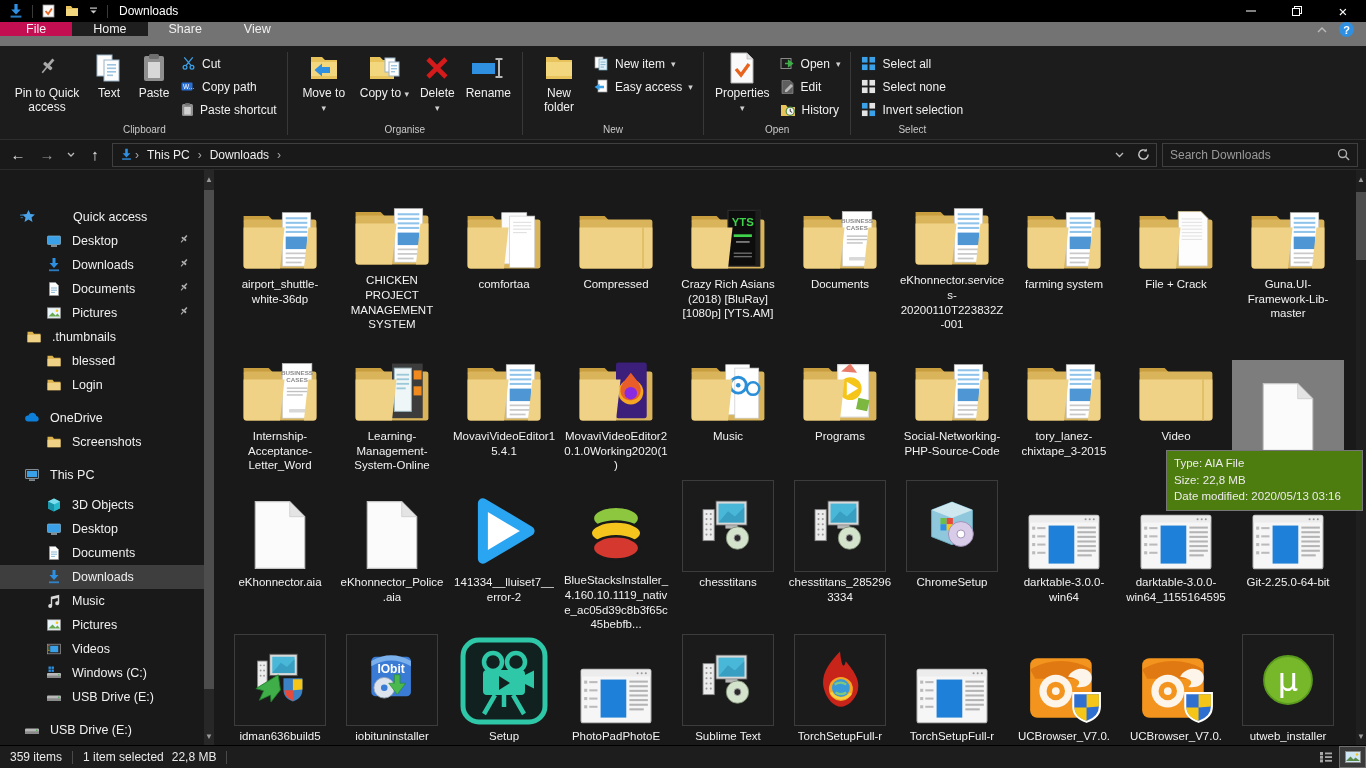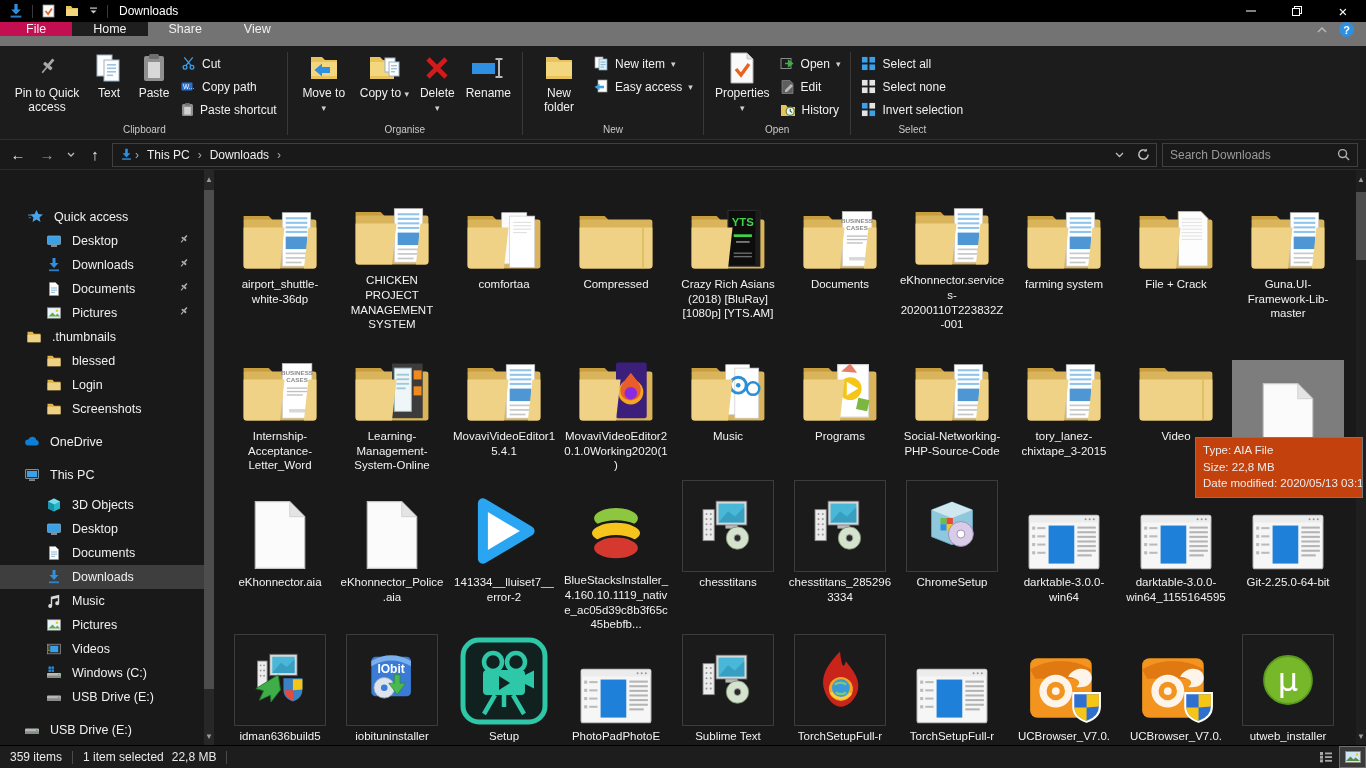--- a/index.html
+++ b/index.html
@@ -68,21 +68,21 @@
 .files {flex:1; position:relative; padding:10px 12px 0 10px; overflow:hidden;}
 .frow {display:flex;}
 .frow.r1 {height:152px;} .frow.r2 {height:146px;} .frow.r3 {height:154px;} .frow.r4 {height:120px;}
 .fcell {width:112px; flex:none; display:flex; flex-direction:column; align-items:center; padding:2px 2px 0;}
 .fico {height:92px; width:100px; display:flex; align-items:flex-end; justify-content:center; margin-bottom:3px; padding-bottom:1px;}
 .fcell.frame .fico {border:1px solid #3c3c3c; background:#1b1b1b; width:92px; align-items:center; padding-bottom:0;}
 .flabel {font-size:11.5px; line-height:1.28; text-align:center; max-width:106px; overflow-wrap:anywhere; color:#f2f2f2;}
 .fcell.sel {background:#7d7d7d;margin-top:28px;}
 .fcell.sel .flabel {text-decoration:underline; color:#fff;}
 
-.tooltip {position:absolute; right:3px; top:267px; width:168px; background:#c2410c; border:1px solid #767676; font-size:11.5px; line-height:1.45; padding:4px 7px 5px; color:#ececec; z-index:6; white-space:nowrap; overflow:hidden;}
+.tooltip {position:absolute; right:3px; top:280px; width:197px; background:#4d7c0f; border:1px solid #767676; font-size:11.5px; line-height:1.45; padding:4px 7px 5px; color:#ececec; z-index:6; white-space:nowrap; overflow:hidden;}
 
 .vscroll {position:absolute; right:0; top:0; bottom:0; width:10px; background:#1f1f1f;}
 .vscroll .vthumb {position:absolute; left:0; right:0; top:22px; height:68px; background:#4d4d4d;}
 
 
 .statusbar {height:23px; background:#1d1d1d; border-top:1px solid #000; display:flex; align-items:center; padding-left:10px; font-size:12px; color:#eaeaea; flex:none;}
 .sdiv {width:1px; height:13px; background:#4a4a4a; margin:0 10px;}
 .view-btns {margin-left:auto; display:flex; align-items:center; height:100%;}
 .vb {width:27px; height:100%; display:flex; align-items:center; justify-content:center;}
 .vb.active {background:#3a3a3a; box-shadow:inset 0 0 0 1px #6e6e6e;}
@@ -453,21 +453,21 @@
             <circle cx="6" cy="6" r="4.3" fill="none" stroke="#b0b0b0" stroke-width="1.5"></circle>
             <path d="M9.2 9.2L13 13" stroke="#b0b0b0" stroke-width="1.5"></path>
           </svg>
         </span>
     </div>
   </div>
 
   <div class="content">
     <div class="sidebar">
       <div class="side-list" id="side-list">
-          <div class="side-row gap" style="padding-left: 28px;">
+          <div class="side-row gap" style="padding-left: 20px; gap: 27px;">
             <span class="side-ic">
               <svg width="16" height="16" viewBox="0 0 16 16">
                 <path d="M8.5 1l1.9 4.1 4.5.4-3.4 3 1 4.4-4-2.3-4 2.3 1-4.4-3.4-3 4.5-.4z" fill="#4aa3e8"></path>
                 <rect x="0" y="5.5" width="3" height="1.2" fill="#4aa3e8" opacity=".7"></rect>
                 <rect x="0.5" y="8" width="2.5" height="1.2" fill="#4aa3e8" opacity=".5"></rect>
               </svg>
             </span>
             <span class="side-label">Quick access</span>
           </div>
           <div class="side-row" style="padding-left: 46px;">
@@ -567,36 +567,36 @@
           </div>
           <div class="side-row" style="padding-left: 46px;">
             <span class="side-ic">
               <svg width="16" height="16" viewBox="0 0 16 16">
                 <path d="M1.5 2.8h5l1.5 2h6.5v8.4h-13z" fill="#dcb24c"></path>
                 <path d="M1.5 5.8h13v7.4h-13z" fill="#f0d287"></path>
               </svg>
             </span>
             <span class="side-label">Login</span>
           </div>
+          <div class="side-row gap" style="padding-left: 24px;">
+            <span class="side-ic">
+              <svg width="16" height="16" viewBox="0 0 16 16">
+                <path d="M4 11.5a3 3 0 0 1 .3-6A4.2 4.2 0 0 1 12.3 6 2.8 2.8 0 0 1 12.6 11.5z" fill="#0d7fd8"></path>
+              </svg>
+            </span>
+            <span class="side-label">OneDrive</span>
+          </div>
           <div class="side-row" style="padding-left: 46px;">
             <span class="side-ic">
               <svg width="16" height="16" viewBox="0 0 16 16">
                 <path d="M1.5 2.8h5l1.5 2h6.5v8.4h-13z" fill="#dcb24c"></path>
                 <path d="M1.5 5.8h13v7.4h-13z" fill="#f0d287"></path>
               </svg>
             </span>
             <span class="side-label">Screenshots</span>
-          </div>
-          <div class="side-row gap" style="padding-left: 24px;">
-            <span class="side-ic">
-              <svg width="16" height="16" viewBox="0 0 16 16">
-                <path d="M4 11.5a3 3 0 0 1 .3-6A4.2 4.2 0 0 1 12.3 6 2.8 2.8 0 0 1 12.6 11.5z" fill="#0d7fd8"></path>
-              </svg>
-            </span>
-            <span class="side-label">OneDrive</span>
           </div>
           <div class="side-row gap" style="padding-left: 24px;">
             <span class="side-ic">
               <svg width="16" height="16" viewBox="0 0 16 16">
                 <rect x="1.5" y="2.5" width="13" height="9" rx="0.5" fill="#2a2a2a" stroke="#9aa8b0" stroke-width="0.8"></rect>
                 <rect x="3" y="4" width="10" height="6" fill="#3aa0e8"></rect>
                 <rect x="5" y="12.4" width="6" height="1.4" fill="#9aa8b0"></rect>
               </svg>
             </span>
             <span class="side-label">This PC</span>

